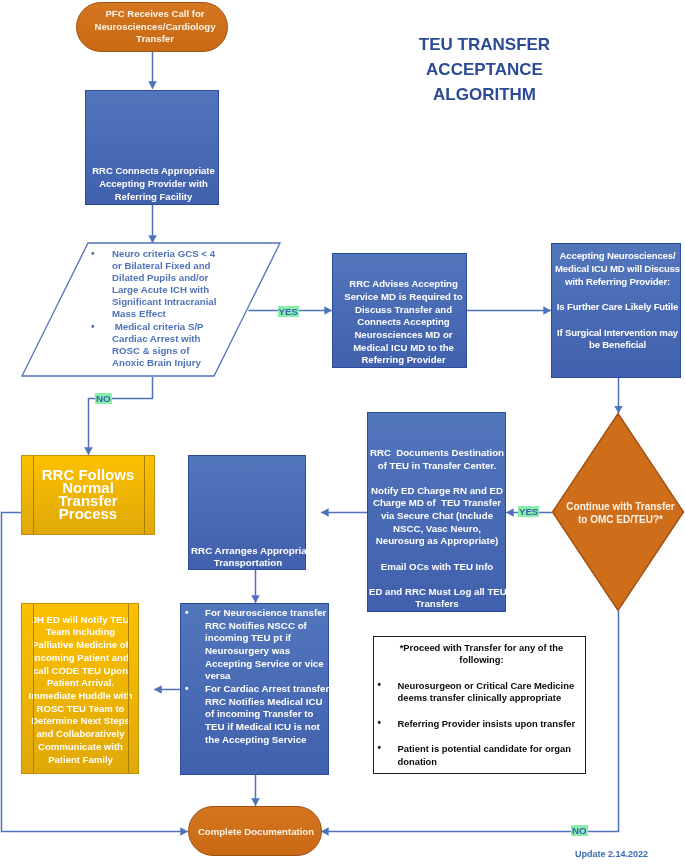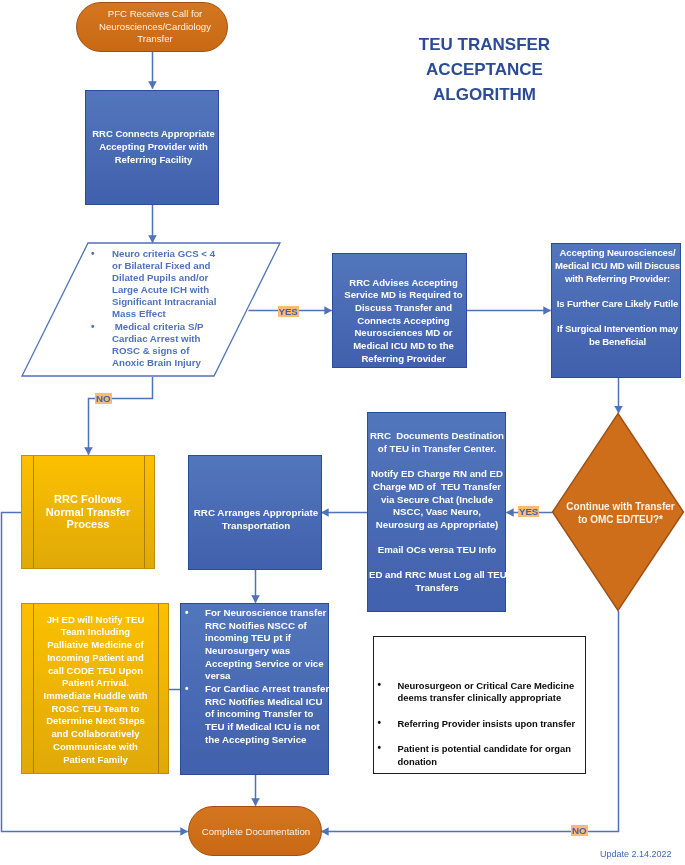--- a/index.html
+++ b/index.html
@@ -10,65 +10,65 @@
           transform:translateZ(0);will-change:transform;}
   .node{position:absolute;box-sizing:border-box;display:flex;align-items:center;justify-content:center;text-align:center;}
   .node .txt{width:100%;}
   svg.conn{position:absolute;left:0;top:0;width:685px;height:865px;overflow:visible;pointer-events:none;}
 
   
   #title{position:absolute;left:374px;top:32px;width:221px;text-align:center;
          color:#2B4B96;font-weight:bold;font-size:17px;line-height:25.1px;letter-spacing:0px;}
 
   
-  #footer{position:absolute;left:575px;top:849px;color:#3C6AB4;font-weight:normal;font-size:9px;margin-left:25px;}
+  #footer{position:absolute;left:575px;top:849px;color:#3C6AB4;font-weight:bold;font-size:9px;}
 
   
   .orange-pill{background:linear-gradient(180deg,#D4751F 0%,#C96914 100%);
-      border:1px solid #9E4F14;border-radius:999px;color:#FCF3E8;font-weight:normal;}
+      border:1px solid #9E4F14;border-radius:999px;color:#FCF3E8;font-weight:bold;}
   .blue-box{background:linear-gradient(180deg,#5276BC 0%,#4160AD 100%);
-      border:1px solid #2A4C9B;color:#FFFFFF;font-weight:bold;}
+      border:1px solid #2A4C9B;color:#FFFFFF;font-weight:bold;align-items:flex-end;}
   .yellow-box{background:linear-gradient(180deg,#FCC000 0%,#E0A908 100%);
       border:1px solid #BF8F08;color:#FFFFFF;font-weight:bold;}
   .yellow-box::before,.yellow-box::after{content:"";position:absolute;top:0;bottom:0;width:0;
       border-left:1px solid #A87F08;}
   .yellow-box::before{left:11px;}
   .yellow-box::after{right:9px;}
   .white-box{background:#FFFFFF;border:1.6px solid #1E1E1E;color:#0A0A0A;font-weight:bold;}
 
   .para-wrap{position:absolute;}
   .para-wrap svg{position:absolute;left:0;top:0;}
   .para-text{position:absolute;color:#4F72BA;font-weight:bold;}
 
   .diamond-wrap{position:absolute;}
   .diamond-wrap svg{position:absolute;left:0;top:0;}
   .diamond-text{position:absolute;left:0;width:100%;text-align:center;color:#FCF3E8;font-weight:bold;}
 
   .edge-label{position:absolute;color:#3F63AE;font-weight:bold;font-size:9.8px;letter-spacing:-0.1px;
-      background:#fdba74;padding:0 1px;}
+      background:#86efac;padding:0 1px;}
 
   ul.bl{margin:0;padding:0;list-style:none;}
   ul.bl li{position:relative;padding-left:0;text-align:left;}
   ul.bl li .bullet{position:absolute;}
 
   
   #n-start{left:76px;top:2px;width:152px;height:50px;font-size:9.6px;line-height:12.8px;padding:0 0 0 6px;}
   #n-connects{left:85px;top:90px;width:134px;height:115px;font-size:9.5px;line-height:12.9px;padding:0 0 0 3px;}
   #n-criteria{left:20px;top:242px;width:262px;height:136px;}
   #criteria-list{left:71px;top:5.8px;width:130px;font-size:9.7px;line-height:12.13px;white-space:pre-line;}
   #criteria-list li{padding-left:21px;}
   #criteria-list li .bullet{left:0;top:0;font-size:10px;}
   #n-advises{left:332px;top:253px;width:135px;height:115px;font-size:9.6px;line-height:12.67px;padding:21px 0 0 8px;}
   #n-accepting{left:551px;top:243px;width:130px;height:135px;font-size:9.6px;line-height:12.72px;padding:0 0 25px 3px;white-space:nowrap;letter-spacing:-0.17px;}
   #n-decision{left:551px;top:412px;width:134px;height:200px;}
   #n-decision .diamond-text{top:88px;font-size:10.0px;line-height:13.1px;padding:0 0 0 5px;box-sizing:border-box;letter-spacing:0px;white-space:nowrap;}
   #n-documents{left:367px;top:412px;width:139px;height:200px;font-size:9.7px;line-height:12.62px;padding:1px 0 0 1px;white-space:nowrap;letter-spacing:-0.02px;}
-  #n-normal{left:21px;top:455px;width:134px;height:114px;font-size:11px;line-height:12.9px;padding:0 18px;}
-  #n-arranges{left:188px;top:455px;width:134px;height:115px;font-size:9.8px;line-height:12.2px;padding:14px 0 0 2px;white-space:nowrap;}
-  #n-jhed{left:21px;top:603px;width:148px;height:171px;font-size:9.55px;line-height:12.72px;padding:3px 0 0 1px;white-space:nowrap;}
+  #n-normal{left:21px;top:455px;width:134px;height:80px;font-size:15px;line-height:12.9px;padding:0 18px;}
+  #n-arranges{left:188px;top:455px;width:118px;height:115px;font-size:9.8px;line-height:12.2px;padding:14px 0 0 2px;white-space:nowrap;}
+  #n-jhed{left:21px;top:603px;width:118px;height:171px;font-size:9.55px;line-height:12.72px;padding:3px 0 0 1px;white-space:nowrap;}
   #n-neuro{left:180px;top:603px;width:149px;height:172px;}
   #neuro-list{position:absolute;left:4px;top:3px;width:145px;font-size:9.75px;line-height:12.65px;}
   #neuro-list li{padding-left:20px;}
   #neuro-list li .bullet{left:0;top:0;font-size:10px;}
   #n-note{left:373px;top:636px;width:213px;height:138px;font-size:9.4px;line-height:12.44px;
           align-items:flex-start;justify-content:flex-start;}
   #n-note .txt{position:relative;width:100%;height:100%;}
   #note-head{position:absolute;left:20px;top:5px;width:175px;text-align:center;}
   #note-list{position:absolute;left:3.5px;top:42.5px;width:206px;}
   #note-list li{padding-left:20px;margin-bottom:13.2px;}
@@ -169,21 +169,21 @@
     <div class="txt">
       <div>RRC &nbsp;Documents Destination</div>
       <div>of TEU in Transfer Center.</div>
       <div class="gap">&nbsp;</div>
       <div>Notify ED Charge RN and ED</div>
       <div>Charge MD of &nbsp;TEU Transfer</div>
       <div>via Secure Chat (Include</div>
       <div>NSCC, Vasc Neuro,</div>
       <div>Neurosurg as Appropriate)</div>
       <div class="gap">&nbsp;</div>
-      <div>Email OCs versa TEU Info</div>
+      <div>Email OCs with TEU Info</div>
       <div class="gap">&nbsp;</div>
       <div>ED and RRC Must Log all TEU</div>
       <div>Transfers</div>
     </div>
   </div>
 
   <div class="node yellow-box" id="n-normal">
     <div class="txt">RRC Follows Normal Transfer Process</div>
   </div>
 
@@ -213,20 +213,21 @@
 
   <div class="node blue-box" id="n-neuro">
     <ul class="bl" id="neuro-list">
       <li><span class="bullet">•</span><span>For Neuroscience transfer RRC Notifies NSCC of incoming TEU pt if Neurosurgery was Accepting Service or vice versa</span></li>
       <li><span class="bullet">•</span><span>For Cardiac Arrest transfer RRC Notifies Medical ICU of incoming Transfer to TEU if Medical ICU is not the Accepting Service</span></li>
     </ul>
   </div>
 
   <div class="node white-box" id="n-note">
     <div class="txt">
+      <div id="note-head">*Proceed with Transfer for any of the following:</div>
       <ul class="bl" id="note-list">
         <li><span class="bullet">•</span><span>Neurosurgeon or Critical Care Medicine deems transfer clinically appropriate</span></li>
         <li><span class="bullet">•</span><span>Referring Provider insists upon transfer</span></li>
         <li><span class="bullet">•</span><span>Patient is potential candidate for organ donation</span></li>
       </ul>
     </div>
   </div>
 
   <div class="node orange-pill" id="n-complete">
     <div class="txt">Complete Documentation</div>

